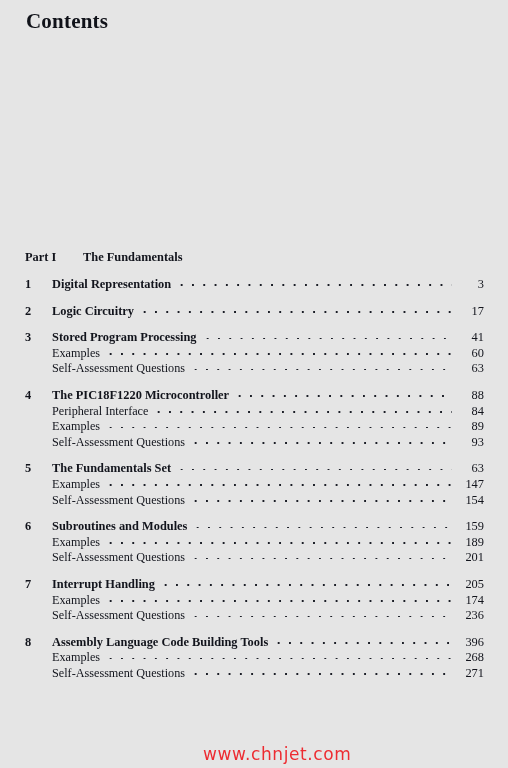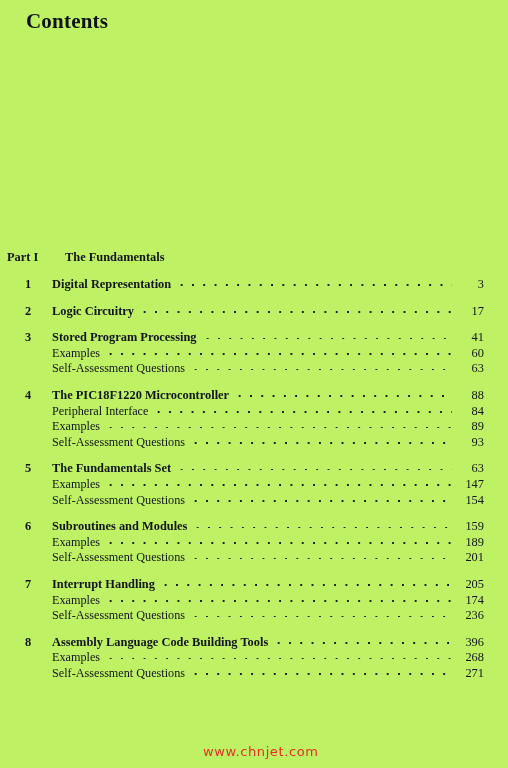--- a/index.html
+++ b/index.html
@@ -13,21 +13,21 @@
     position: relative;
     font-family: "Liberation Serif", "DejaVu Serif", serif;
     color: #12141c;
     overflow: hidden;
   }
 
   #page {
     position: relative;
     width: 508px;
     height: 768px;
-    background: #bef264;
+    background: #e5e5e5;
   }
 
   
   .contents-title {
     position: absolute;
     left: 26px;
     top: 9px;
     font-size: 21px;
     font-weight: bold;
     letter-spacing: 0.2px;
@@ -42,21 +42,21 @@
     top: 250px;
     width: 508px;
   }
 
   .part-row {
     display: flex;
     align-items: baseline;
     font-weight: bold;
     font-size: 12.4px;
     line-height: 15px;
-    padding-left: 7px;
+    padding-left: 25px;
     margin-bottom: 11px;
     color: #12141c;
   }
   .part-label {
     width: 58px;
     flex: 0 0 58px;
     white-space: nowrap;
   }
   .part-name {
     white-space: nowrap;
@@ -134,21 +134,21 @@
     padding-left: 6px;
   }
   .entry.chapter .page { font-weight: normal; }
 
   
   .watermark {
     position: absolute;
     left: 203px;
     top: 744px;
     font-family: "DejaVu Sans", "Liberation Sans", sans-serif;
-    font-size: 13px;
+    font-size: 17px;
     letter-spacing: 0.6px;
     color: #ee1c22;
     white-space: nowrap;
     opacity: 0.92;
   }
 </style>
 </head>
 <body>
 
 <div id="page">

